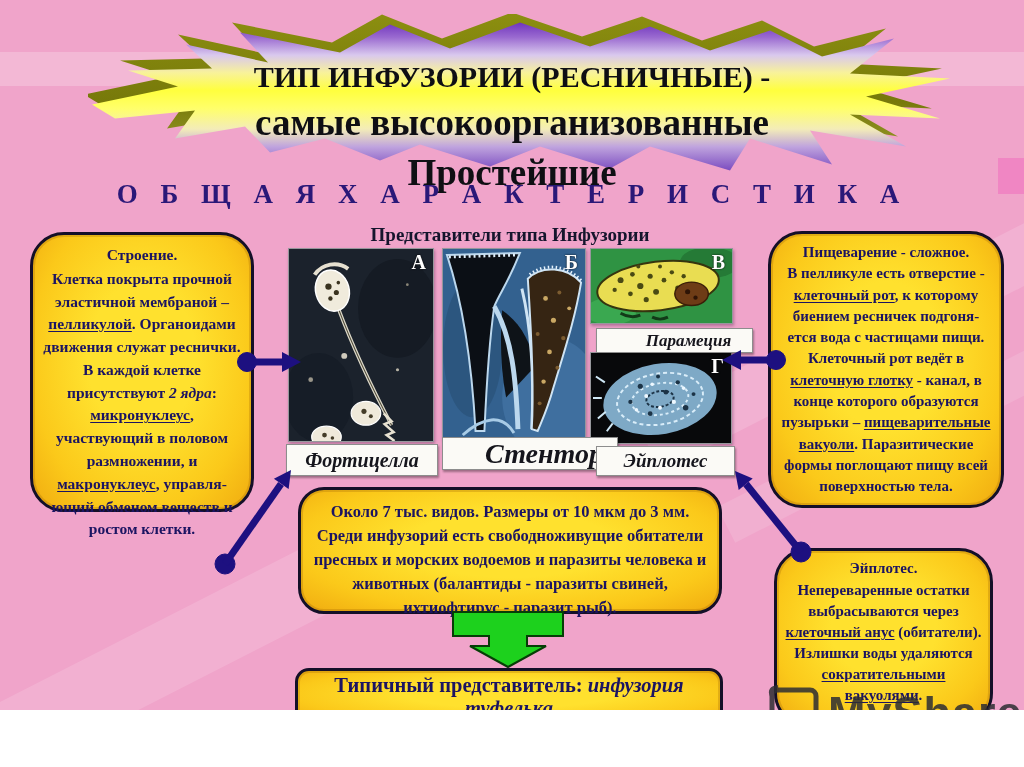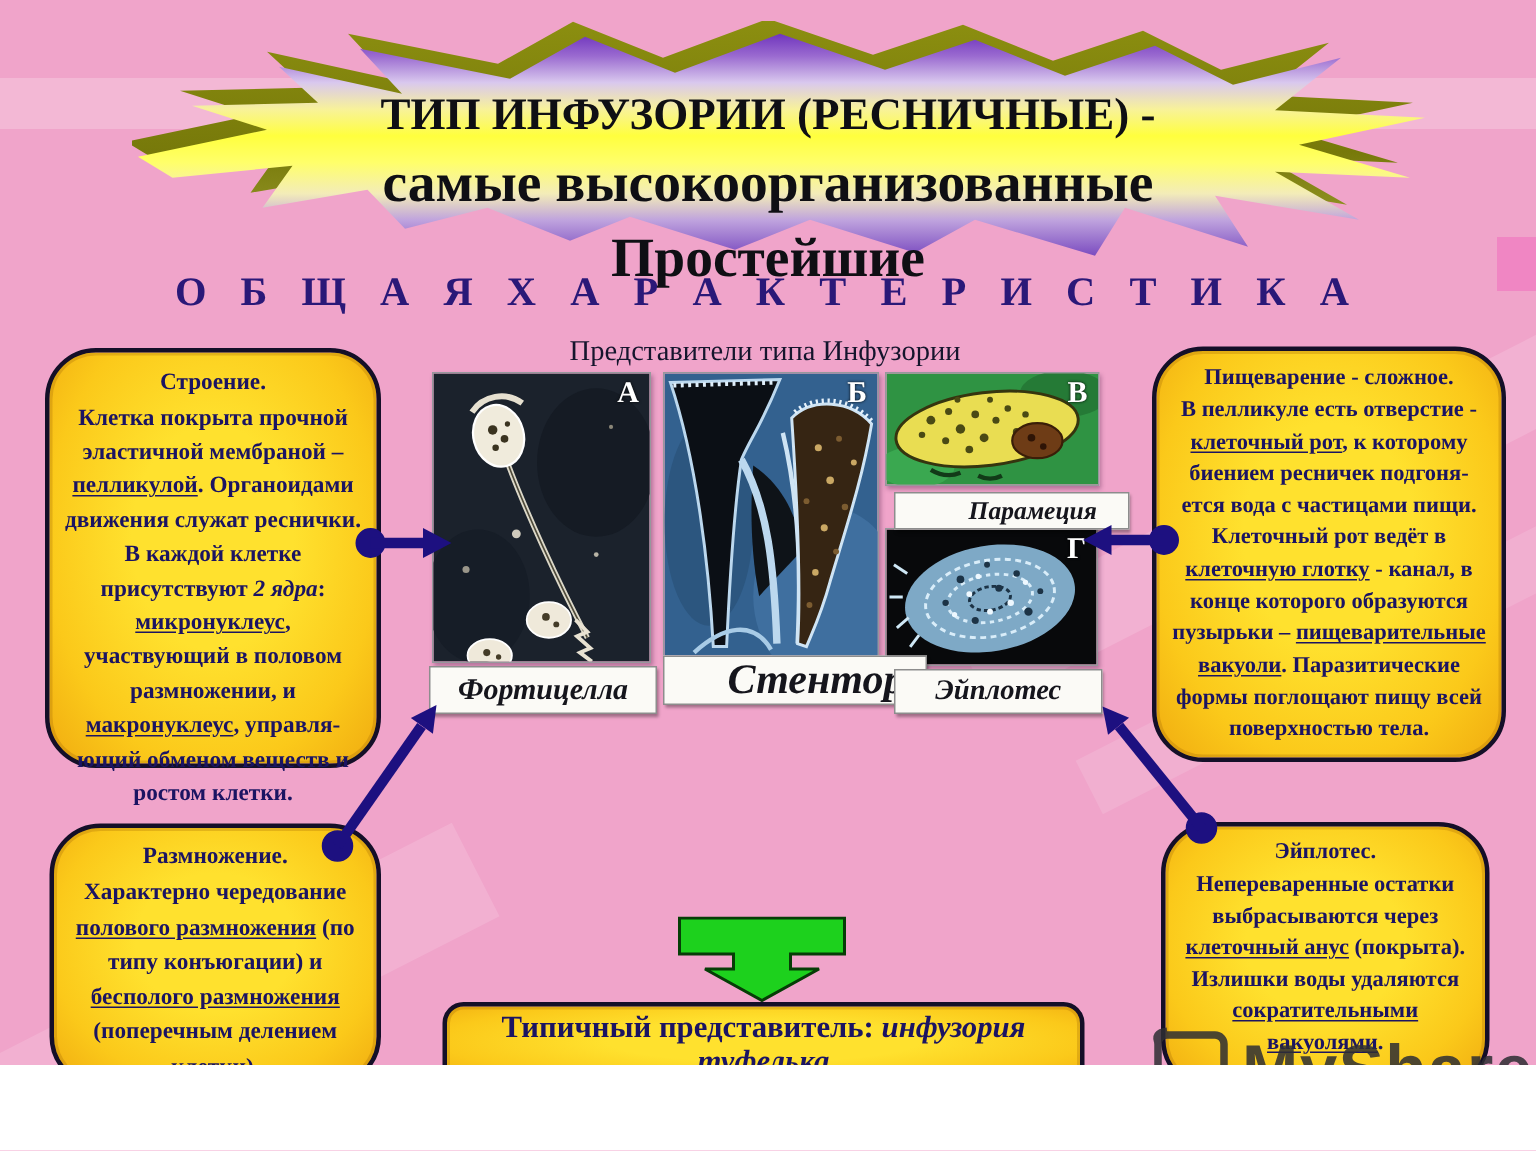--- a/index.html
+++ b/index.html
@@ -24,21 +24,21 @@
           font-size:20px;z-index:3;text-shadow:0 0 2px #000;}
   .strip{position:absolute;background:#fbfaf6;border:1px solid #8d8d8d;z-index:3;
          display:flex;align-items:center;justify-content:center;
          font-weight:bold;font-style:italic;color:#15151c;
          box-shadow:1px 2px 2px rgba(0,0,0,.35);}
   .bannertext{position:absolute;left:150px;top:57px;width:724px;text-align:center;
               z-index:2;color:#0f0f14;font-weight:bold;line-height:1.36;}
   #heading{position:absolute;left:0;top:179px;width:1024px;text-align:center;z-index:2;
            color:#2a1878;font-weight:bold;font-size:27px;letter-spacing:8px;}
   #gallery-caption{position:absolute;left:288px;top:224px;width:444px;text-align:center;
-           z-index:2;color:#15152d;font-weight:normal;font-size:19px;}
+           z-index:2;color:#15152d;font-weight:bold;font-size:19px;}
   #connectors{position:absolute;left:0;top:0;z-index:5;pointer-events:none;}
   #watermark{position:absolute;left:764px;top:682px;display:flex;align-items:center;
              z-index:8;opacity:.85;cursor:pointer;}
   #watermark-text{font-family:"Liberation Sans","DejaVu Sans",sans-serif;font-weight:bold;
              font-size:45px;color:#2e2e33;letter-spacing:1px;line-height:1;}
 </style>
 </head>
 <body>
 
 <div id="stage">
@@ -204,33 +204,32 @@
 
   <div class="strip" style="left:286px;top:444px;width:150px;height:30px;font-size:20px;">Фортицелла</div>
   <div class="strip" style="left:442px;top:437px;width:146px;height:31px;font-size:28px;padding-left:28px;">Стентор</div>
   <div class="strip" style="left:596px;top:328px;width:127px;height:23px;font-size:17px;padding-left:28px;">Парамеция</div>
   <div class="strip" style="left:596px;top:446px;width:137px;height:28px;font-size:19px;">Эйплотес</div>
 
   <div class="ybox" style="left:30px;top:232px;width:224px;height:280px;padding:9px 8px;font-size:15.5px;line-height:1.47;">
     <div class="box-title">Строение.</div>
     <div class="box-body"><span>Клетка покрыта прочной эластичной мембраной – </span><span class="u">пелликулой</span><span>. Органоидами движения служат реснички. В каждой клетке присутствуют </span><span class="b i">2 ядра</span><span>: </span><span class="u">микронуклеус</span><span>, участвующий в половом размножении, и </span><span class="u">макронуклеус</span><span>, управля-ющий обменом веществ и ростом клетки.</span></div>
   </div>
-  <div class="ybox" style="left:33px;top:549px;width:221px;height:176px;padding:7px 8px;font-size:15.5px;line-height:1.5;">
-    <div class="box-title">Размножение.</div>
-    <div class="box-body"><span>Характерно чередование </span><span class="u">полового размножения</span><span> (по типу конъюгации) и </span><span class="u">бесполого размножения</span><span> (поперечным делением клетки).</span></div>
-  </div>
 
   <div class="ybox" style="left:768px;top:231px;width:236px;height:277px;padding:8px 9px;font-size:15px;line-height:1.42;">
     <div class="box-body"><span class="b">Пищеварение</span><span> -  сложное.</span><br><span>В пелликуле есть отверстие - </span><span class="u">клеточный рот</span><span>, к которому биением ресничек подгоня-ется вода с частицами пищи. Клеточный рот ведёт в </span><span class="u">клеточную глотку</span><span> - канал, в конце которого образуются пузырьки – </span><span class="u">пищеварительные вакуоли</span><span>. Паразитические формы поглощают пищу всей поверхностью тела.</span></div>
   </div>
   <div class="ybox" style="left:774px;top:548px;width:219px;height:179px;padding:7px 8px;font-size:15px;line-height:1.4;">
     <div class="box-title">Эйплотес.</div>
-    <div class="box-body"><span>Непереваренные остатки выбрасываются через </span><span class="u">клеточный анус</span><span> (покрыта).</span><br><span>Излишки воды удаляются </span><span class="u">сократительными</span><span> </span><span class="u">вакуолями</span><span>.</span></div>
-  </div>
-
+    <div class="box-body"><span>Непереваренные остатки выбрасываются через </span><span class="u">клеточный анус</span><span> (обитатели).</span><br><span>Излишки воды удаляются </span><span class="u">сократительными</span><span> </span><span class="u">вакуолями</span><span>.</span></div>
+  </div>
+
+  <div class="ybox" style="left:298px;top:487px;width:424px;height:127px;border-radius:26px;padding:10px 12px;font-size:16.5px;line-height:1.45;">
+    <div class="box-body"><span>Около 7 тыс. видов. Размеры от 10 мкм до 3 мм. Среди инфузорий есть свободноживущие обитатели пресных и морских водоемов и паразиты человека и животных (балантиды - паразиты свиней, ихтиофтирус - паразит рыб).</span></div>
+  </div>
 
   <svg style="position:absolute;left:452px;top:611px;z-index:4;" width="112" height="58" viewBox="0 0 112 58">
     <polygon points="1,1 111,1 111,25 75,25 75,35 94,35 56,56 18,35 37,35 37,25 1,25" fill="#1dd11d" stroke="#063d06" stroke-width="2"></polygon>
   </svg>
 
   <div class="ybox" style="left:295px;top:668px;width:428px;height:57px;border-radius:14px;padding:0 7px;font-size:20.5px;
               display:flex;align-items:center;justify-content:center;">
     <div class="box-body"><span class="b">Типичный представитель:</span><span class="i"> инфузория туфелька</span></div>
   </div>
 

